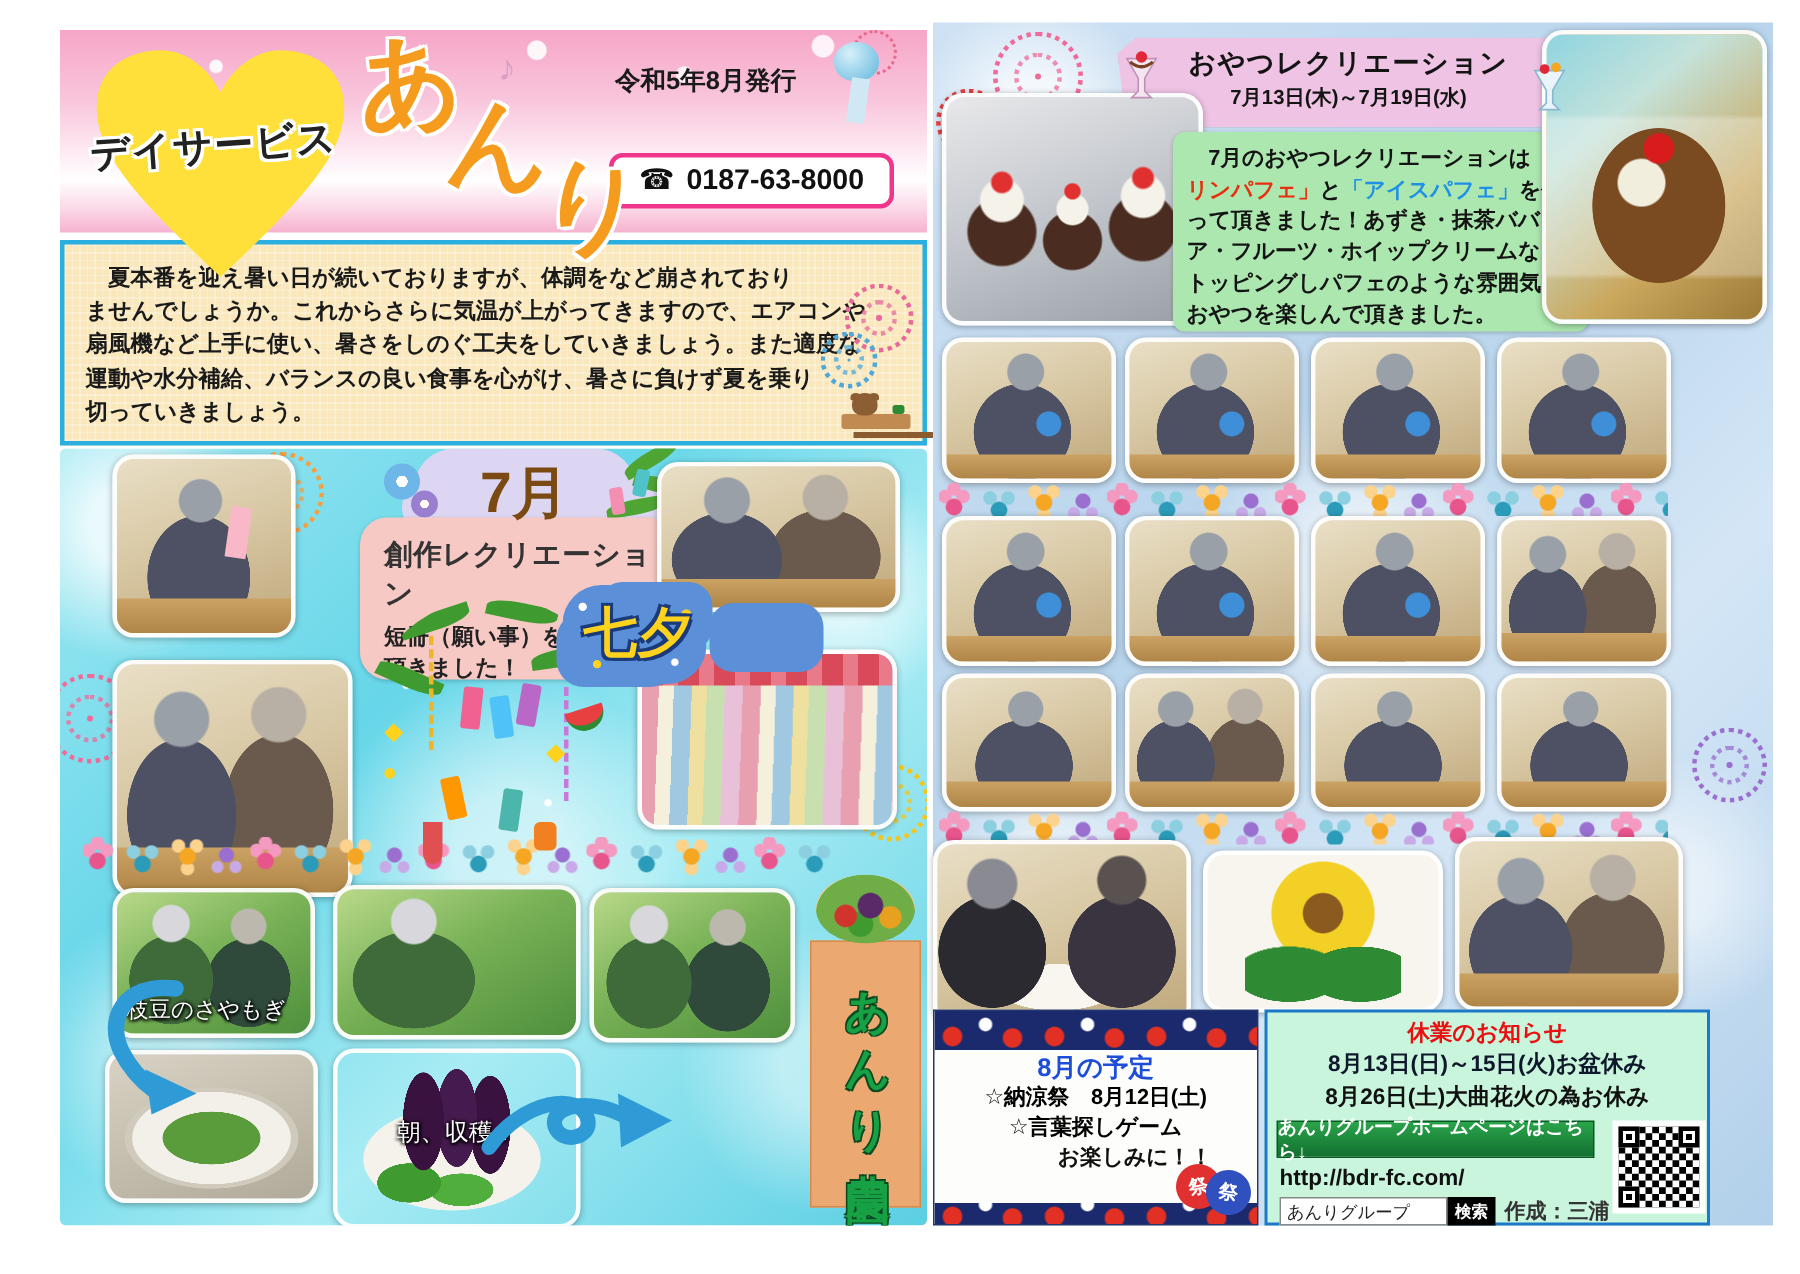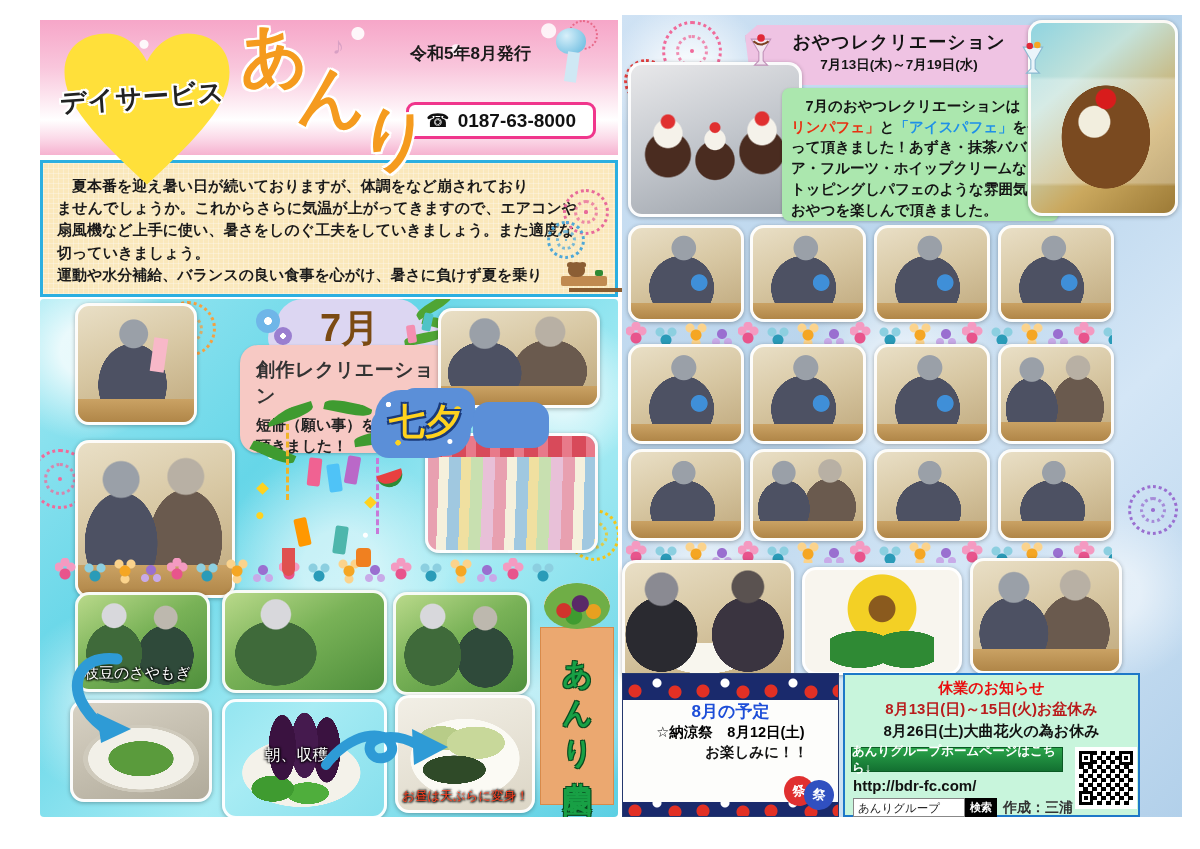--- a/index.html
+++ b/index.html
@@ -264,21 +264,21 @@
 .fan{position:absolute;width:30px;height:30px;border-radius:50%;color:#fff;font-size:13px;
  font-weight:bold;display:flex;align-items:center;justify-content:center;z-index:3;}
 .fan-red{right:24px;bottom:10px;background:#e03030;transform:rotate(-12deg);}
 .fan-blue{right:4px;bottom:6px;background:#3050c0;transform:rotate(10deg);}
 
 
 .closure-box{position:absolute;left:221px;top:658px;width:297px;height:144px;background:#c8f5dc;
  border:2px solid #1e78c8;}
 .closure-box .ct{position:absolute;left:0;right:0;top:4px;text-align:center;font-size:15px;
  font-weight:bold;color:#e81010;}
-.closure-box .cl1{position:absolute;left:0;right:0;top:25px;text-align:center;font-size:15px;font-weight:bold;color:#b91c1c;}
+.closure-box .cl1{position:absolute;left:0;right:0;top:25px;text-align:center;font-size:15px;font-weight:bold;color:#0f172a;}
 .closure-box .cl2{position:absolute;left:0;right:0;top:47px;text-align:center;font-size:15px;font-weight:bold;color:#111;}
 .hp-banner{position:absolute;left:6px;top:72px;width:212px;height:25px;
  background:linear-gradient(180deg,#2aa44a,#137031);border:1px solid #0a5a24;color:#fff;
  font-size:12.5px;font-weight:bold;display:flex;align-items:center;justify-content:center;}
 .qr{position:absolute;left:230px;top:72px;width:62px;height:62px;background:#fff;padding:4px;}
 .qr-inner{width:100%;height:100%;position:relative;
  background:repeating-conic-gradient(#000 0% 25%, #fff 0% 50%);background-size:9px 9px;}
 .qr-corner{position:absolute;width:14px;height:14px;border:3px solid #000;background:#fff;}
 .qr-corner::after{content:"";position:absolute;inset:2px;background:#000;}
 .qc1{left:0;top:0;} .qc2{right:0;top:0;} .qc3{left:0;bottom:0;}
@@ -312,22 +312,22 @@
     <div class="phone-box">
       <span>☎</span>
       <span>0187-63-8000</span>
     </div>
   </header>
 
   <section id="greeting">
     <p>　夏本番を迎え暑い日が続いておりますが、体調をなど崩されており</p>
     <p>ませんでしょうか。これからさらに気温が上がってきますので、エアコンや</p>
     <p>扇風機など上手に使い、暑さをしのぐ工夫をしていきましょう。また適度な</p>
+    <p>運動や水分補給、バランスの良い食事を心がけ、暑さに負けず夏を乗り</p>
     <p>切っていきましょう。</p>
-    <p>運動や水分補給、バランスの良い食事を心がけ、暑さに負けず夏を乗り</p>
     <i class="fw" style="right:6px;top:26px;width:46px;height:46px;color:#e86a9a;"></i>
     <i class="fw" style="right:30px;top:58px;width:38px;height:38px;color:#4fa8d8;"></i>
     <i class="bb-bench"></i>
     <i class="bb-bear"></i>
     <i class="bb-cup"></i>
   </section>
 
   <section id="left-main">
     <i class="fw" style="left:120px;top:2px;width:56px;height:56px;color:#f5a040;"></i>
     <i class="fw" style="left:-10px;top:150px;width:60px;height:60px;color:#f06a9a;"></i>
@@ -399,23 +399,20 @@
 
     <svg class="arrow-svg" style="left:25px;top:352px;" width="70" height="95" viewBox="0 0 70 95">
       <path d="M52 8 C 16 4, 6 30, 16 50 C 22 62, 30 70, 38 76" stroke="#2e9bd6" stroke-width="11" fill="none" stroke-linecap="round"></path>
       <polygon points="32,62 66,78 36,92" fill="#2e9bd6"></polygon>
     </svg>
 
     <div class="photo sc-colander" style="left:30px;top:401px;width:142px;height:102px;"></div>
     <div class="photo sc-eggplant" style="left:182px;top:400px;width:165px;height:120px;">
       <span class="onphoto" style="left:50%;top:38%;transform:translateX(-50%);font-size:16px;white-space:nowrap;">朝、収穫！</span>
     </div>
-    <div class="photo sc-tempura" style="left:355px;top:396px;width:140px;height:118px;">
-      <span class="onphoto" style="left:4px;bottom:5px;font-size:12.5px;color:#ff4020;white-space:nowrap;">お昼は天ぷらに変身！</span>
-    </div>
 
     <svg class="arrow-svg" style="left:268px;top:424px;" width="150" height="60" viewBox="0 0 150 60">
       <path d="M18 42 C 40 10, 80 4, 84 24 C 86 36, 66 40, 62 28 C 58 14, 86 8, 110 22" stroke="#2e9bd6" stroke-width="10" fill="none" stroke-linecap="round"></path>
       <polygon points="104,6 140,24 106,42" fill="#2e9bd6"></polygon>
     </svg>
   </section>
 </div>
 
 <div class="page" id="right-page">
 
@@ -467,20 +464,21 @@
   <div class="flower-row" style="left:4px;top:526px;width:486px;height:22px;"></div>
 
   <div class="photo sc-draw" style="left:0px;top:545px;width:172px;height:125px;"></div>
   <div class="photo sc-sunflower" style="left:180px;top:552px;width:160px;height:108px;"></div>
   <div class="photo sc-room two" style="left:348px;top:543px;width:152px;height:116px;"></div>
 
   <div class="festival-box">
     <i class="lantern-band lb-top"></i>
     <h3>8月の予定</h3>
     <p class="fi">☆納涼祭　8月12日(土)</p>
+    <p class="fi">☆言葉探しゲーム</p>
     <p class="fc">お楽しみに！！</p>
     <i class="lantern-band lb-bottom"></i>
     <div class="fan fan-red">
       <span>祭</span>
     </div>
     <div class="fan fan-blue">
       <span>祭</span>
     </div>
   </div>
 

